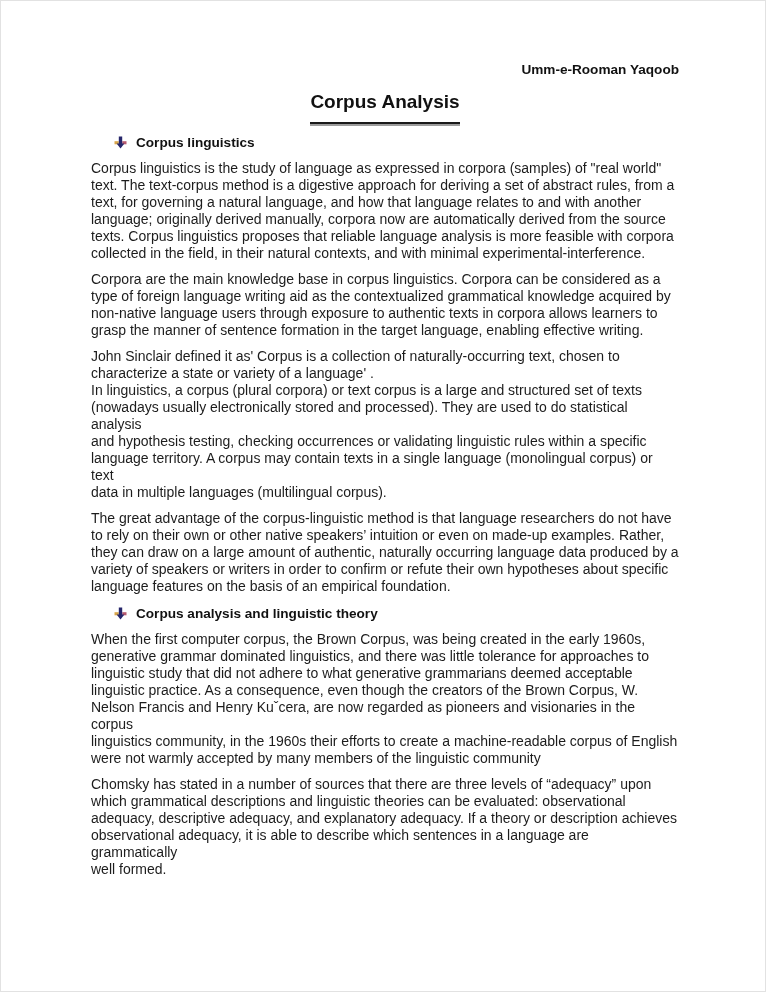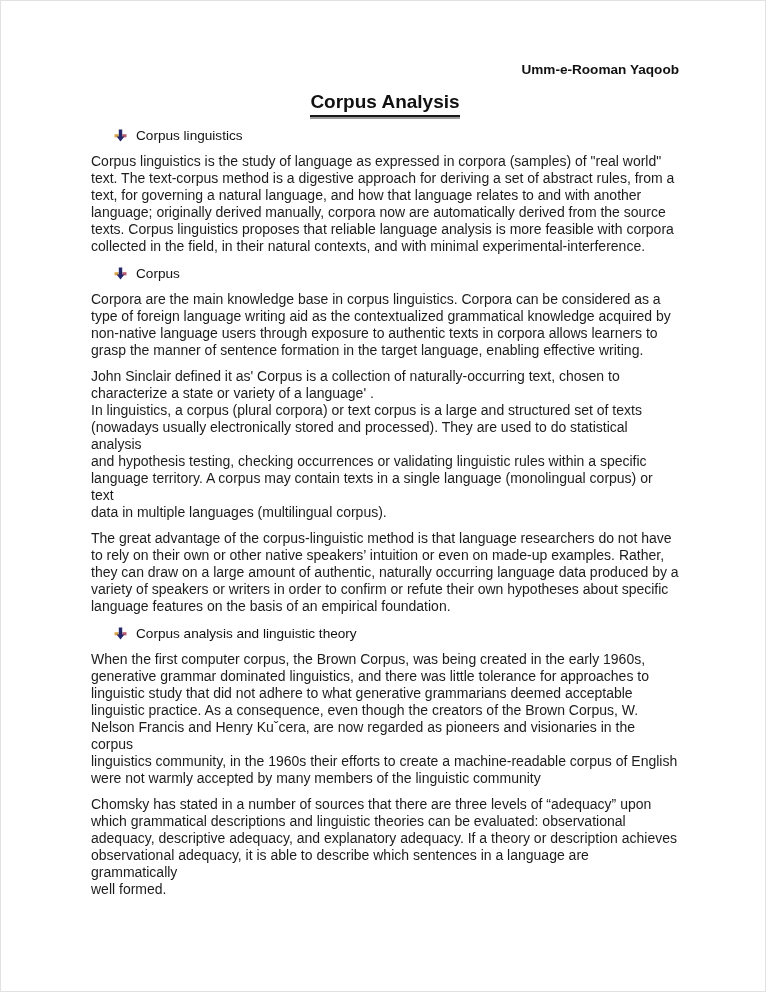--- a/index.html
+++ b/index.html
@@ -34,28 +34,28 @@
     text-align: center;
     font-size: 19px;
     font-weight: bold;
     line-height: 24px;
     color: #111111;
   }
   .title-text {
     display: inline-block;
     border-bottom: 2px solid #1a1a1a;
     box-shadow: 0 2px 0 #9c9c9c;
-    padding-bottom: 1px;
+    padding-bottom: 8px;
   }
   .heading-row {
     margin: 10px 0 0 23px;
     display: flex;
     align-items: center;
     gap: 9px;
-    font-weight: normal;
+    font-weight: bold;
     font-size: 13.6px;
     line-height: 17px;
     color: #111111;
   }
   .bullet {
     width: 13px;
     height: 13px;
     flex: 0 0 auto;
     display: inline-block;
   }
@@ -90,31 +90,20 @@
       </span>
       <span class="heading-text">Corpus linguistics</span>
     </div>
     <p class="para">Corpus linguistics is the study of language as expressed in corpora (samples) of "real world"
 text. The text-corpus method is a digestive approach for deriving a set of abstract rules, from a
 text, for governing a natural language, and how that language relates to and with another
 language; originally derived manually, corpora now are automatically derived from the source
 texts. Corpus linguistics proposes that reliable language analysis is more feasible with corpora
 collected in the field, in their natural contexts, and with minimal experimental-interference.</p>
 
-    <div class="heading-row">
-      <span class="bullet">
-        <svg width="13" height="13" viewBox="0 0 13 13">
-          <rect x="0.5" y="5.2" width="4.2" height="3.1" fill="#d9a64a"></rect>
-          <rect x="8.3" y="5.2" width="4.2" height="3.1" fill="#b85a6e"></rect>
-          <rect x="4.8" y="0.5" width="3.4" height="8" fill="#26266b"></rect>
-          <polygon points="2.6,7.4 10.4,7.4 6.5,12.6" fill="#26266b"></polygon>
-        </svg>
-      </span>
-      <span class="heading-text">Corpus</span>
-    </div>
     <p class="para">Corpora are the main knowledge base in corpus linguistics. Corpora can be considered as a
 type of foreign language writing aid as the contextualized grammatical knowledge acquired by
 non-native language users through exposure to authentic texts in corpora allows learners to
 grasp the manner of sentence formation in the target language, enabling effective writing.</p>
     <p class="para">John Sinclair defined it as' Corpus is a collection of naturally-occurring text, chosen to
 characterize a state or variety of a language' .
 In linguistics, a corpus (plural corpora) or text corpus is a large and structured set of texts
 (nowadays usually electronically stored and processed). They are used to do statistical analysis
 and hypothesis testing, checking occurrences or validating linguistic rules within a specific
 language territory. A corpus may contain texts in a single language (monolingual corpus) or text

